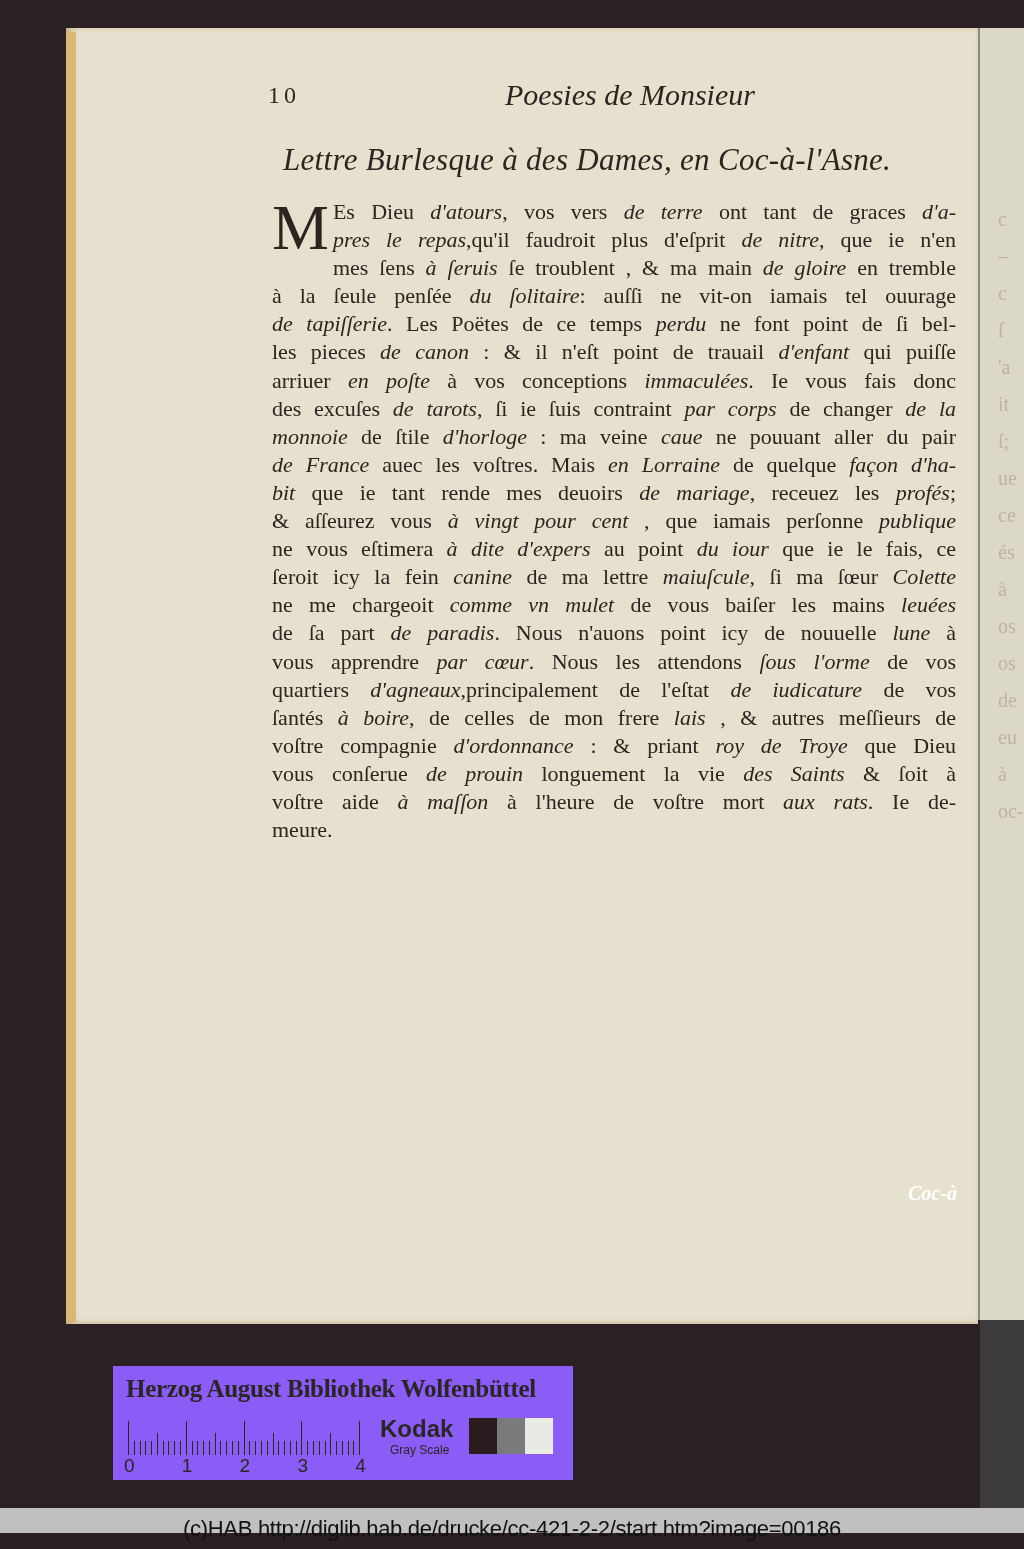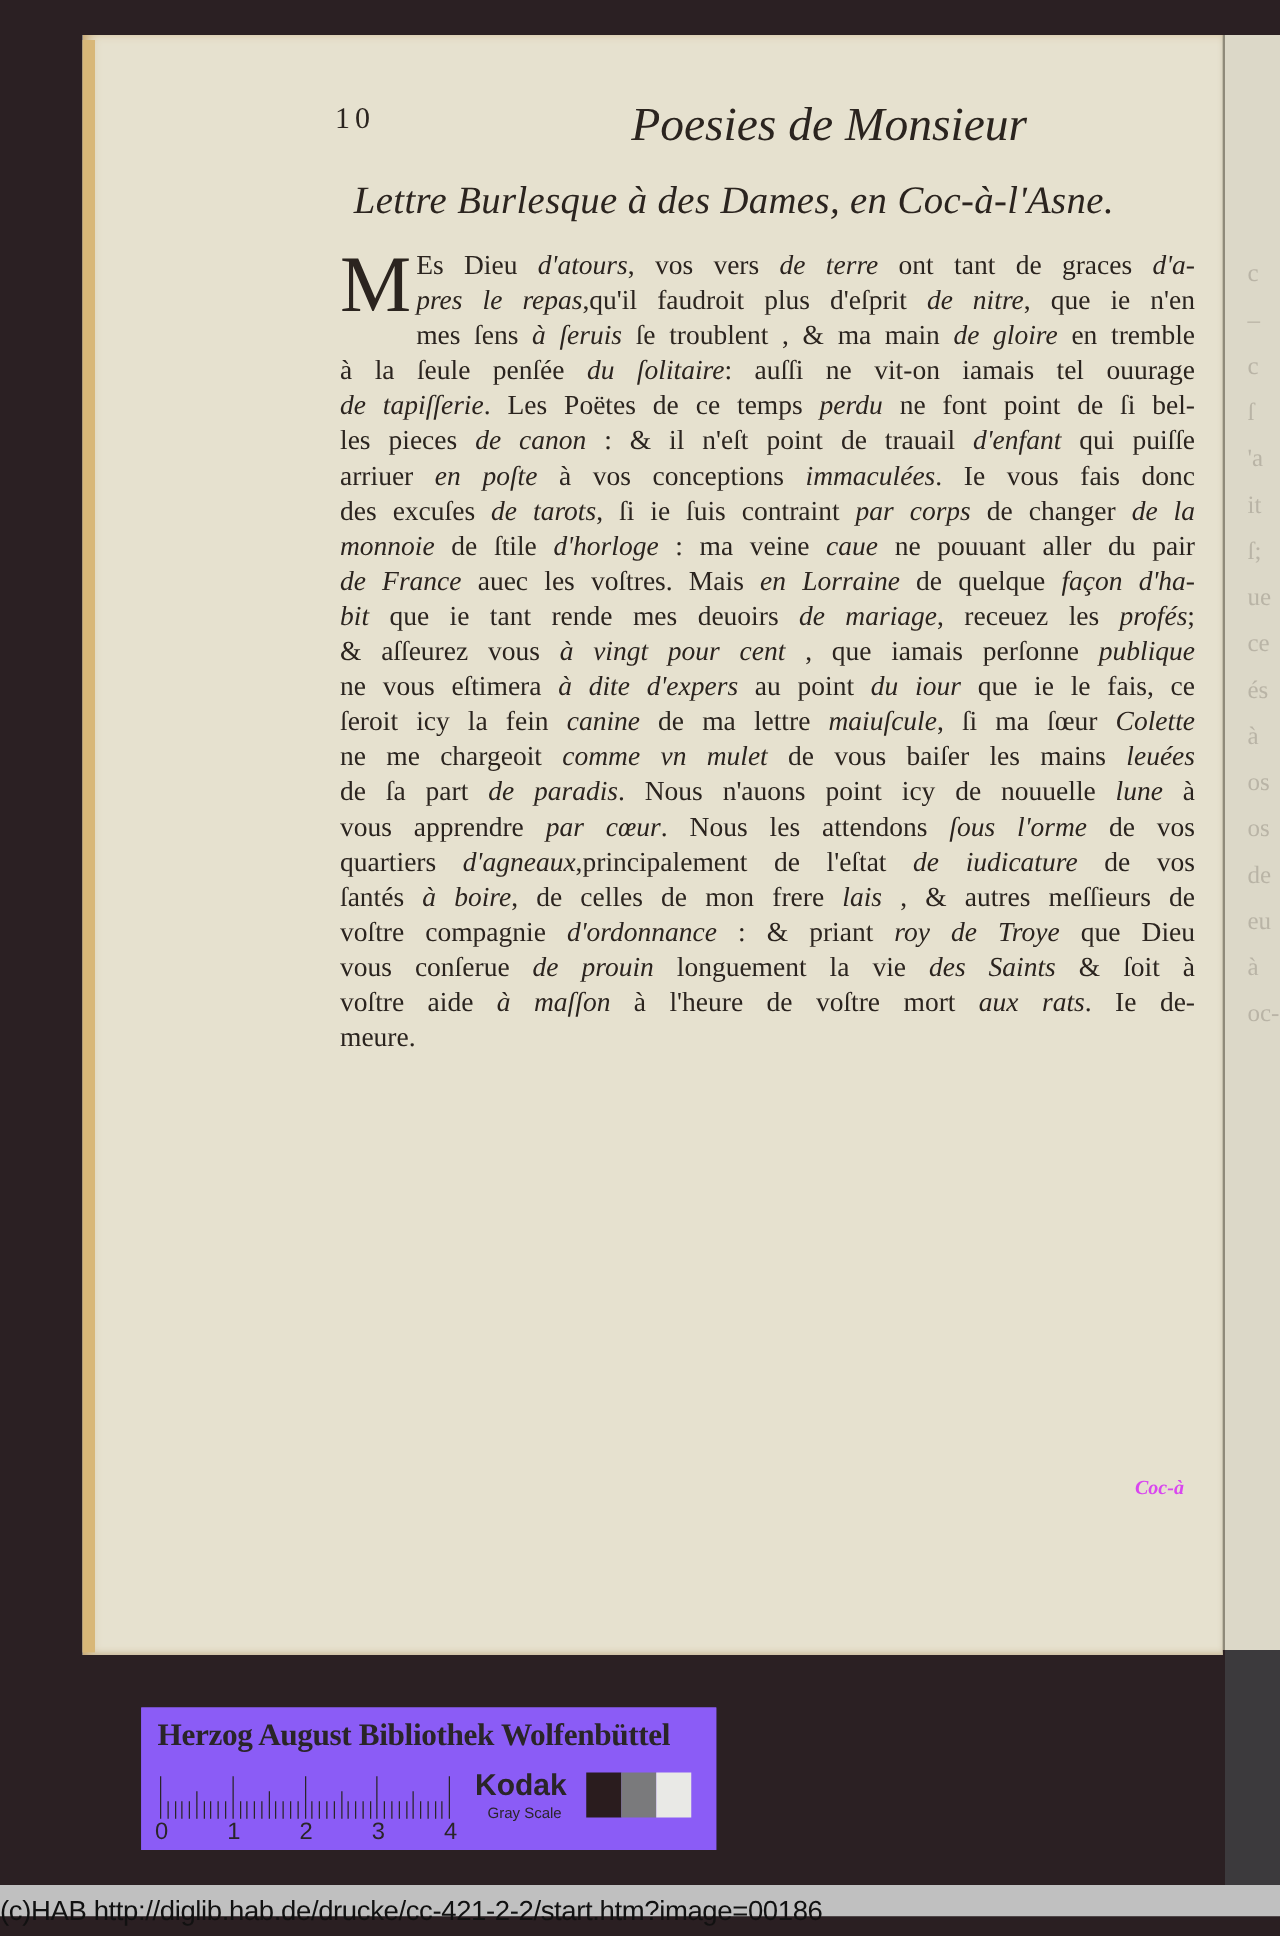--- a/index.html
+++ b/index.html
@@ -5,37 +5,37 @@
   html,body{margin:0;padding:0;}
   body{width:1024px;height:1549px;position:relative;overflow:hidden;background:#2a1f22;font-family:"Liberation Serif",serif;}
   .scan{position:absolute;left:0;top:0;width:1024px;height:1508px;background:#2b2023;}
   .page{position:absolute;left:66px;top:28px;width:912px;height:1296px;background:#e6e1cf;
         box-shadow: inset 8px 0 10px -4px #c8a56a, inset 0 -2px 4px #cfc8b2;}
   .page-edge{position:absolute;left:66px;top:32px;width:10px;height:1290px;background:#d8b778;}
   .next-page{position:absolute;left:978px;top:28px;width:46px;height:1292px;background:#dcd8c8;border-left:2px solid #8f8a7a;}
   .next-page span{position:absolute;left:18px;color:#b9b4a6;font-size:20px;}
   .next-shadow{position:absolute;left:980px;top:1320px;width:44px;height:188px;background:#3c3a3d;}
   .folio{position:absolute;left:268px;top:82px;font-size:24px;color:#2b241f;letter-spacing:4px;}
-  .running-head{position:absolute;left:505px;top:78px;font-size:38px;color:#2b241f;font-style:italic;}
+  .running-head{position:absolute;left:505px;top:78px;font-size:30px;color:#2b241f;font-style:italic;}
   .title{position:absolute;left:283px;top:142px;font-size:31px;color:#2b241f;font-style:italic;letter-spacing:0.3px;}
   .body-text{position:absolute;left:272px;top:198px;width:684px;font-size:22px;line-height:28.1px;color:#2b241f;text-align:justify;}
   .line{display:block;height:28.1px;white-space:nowrap;text-align:justify;text-align-last:justify;}
   .line.last{text-align-last:left;}
   .dropcap{float:left;font-size:64px;line-height:56px;margin:2px 4px 0 0;color:#2b241f;}
-  .catchword{position:absolute;left:908px;top:1182px;font-size:16px;font-style:italic;font-weight:bold;color:#d946ef;}
+  .catchword{position:absolute;left:908px;top:1182px;font-size:20px;font-style:italic;font-weight:bold;color:#ffffff;}
   .label{position:absolute;left:113px;top:1366px;width:458px;height:112px;background:#8b5cf6;border:1px solid #8b5cf6;}
   .label-title{position:absolute;left:12px;top:8px;font-size:25px;font-weight:bold;color:#2a2528;font-family:"Liberation Serif",serif;white-space:nowrap;letter-spacing:-0.3px;}
   .ruler{position:absolute;left:14px;top:52px;width:232px;height:36px;}
   .tick{position:absolute;bottom:0;width:1px;background:#2a2528;}
   .ruler-num{position:absolute;top:88px;font-size:19px;color:#2a2528;font-family:"Liberation Sans",sans-serif;}
   .kodak{position:absolute;left:266px;top:48px;font-family:"Liberation Sans",sans-serif;font-weight:bold;font-size:24px;color:#2a2528;}
   .grayscale{position:absolute;left:276px;top:76px;font-family:"Liberation Sans",sans-serif;font-size:12px;color:#2a2528;}
   .swatches{position:absolute;left:355px;top:51px;height:36px;display:flex;}
   .swatch{width:28px;height:36px;}
-  .footer{position:absolute;left:0;top:1508px;width:1024px;height:25px;background:#c0c0c0;font-family:"Liberation Sans",sans-serif;font-size:22px;line-height:41px;color:#111;letter-spacing:-0.3px;}
+  .footer{position:absolute;left:0;top:1508px;width:1024px;height:25px;background:#c0c0c0;text-align:center;font-family:"Liberation Sans",sans-serif;font-size:22px;line-height:41px;color:#111;letter-spacing:-0.3px;}
   i{}
 </style>
 </head>
 <body>
 
 <div class="scan"></div>
 <div class="next-page" id="nextPage">
     <span style="top: 180px;">c</span>
     <span style="top: 217px;">–</span>
     <span style="top: 254px;">c</span>

